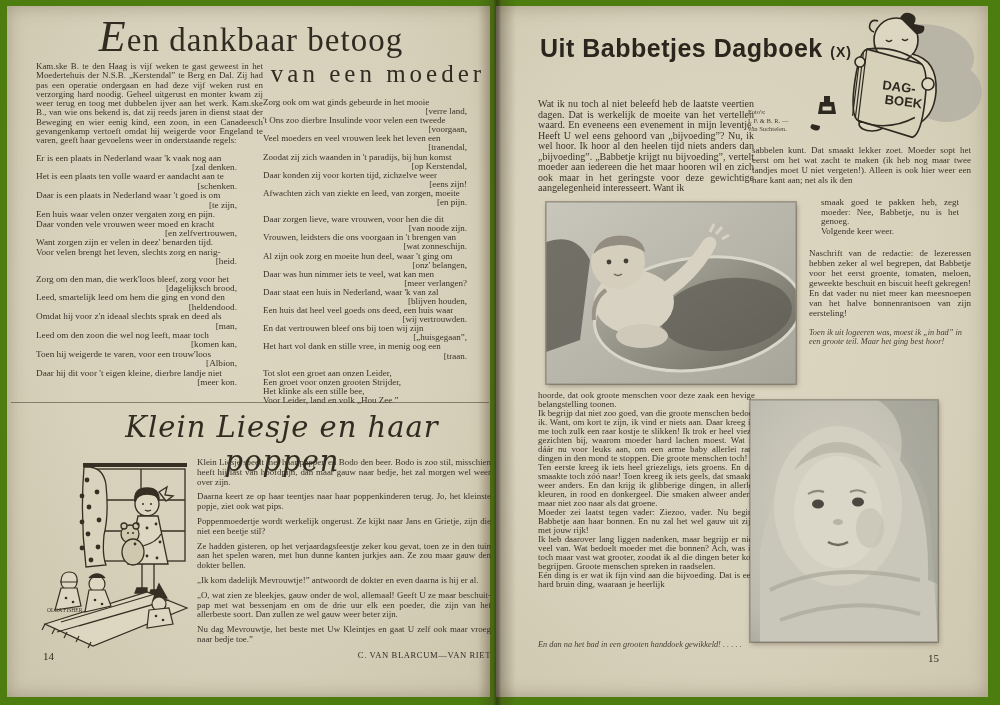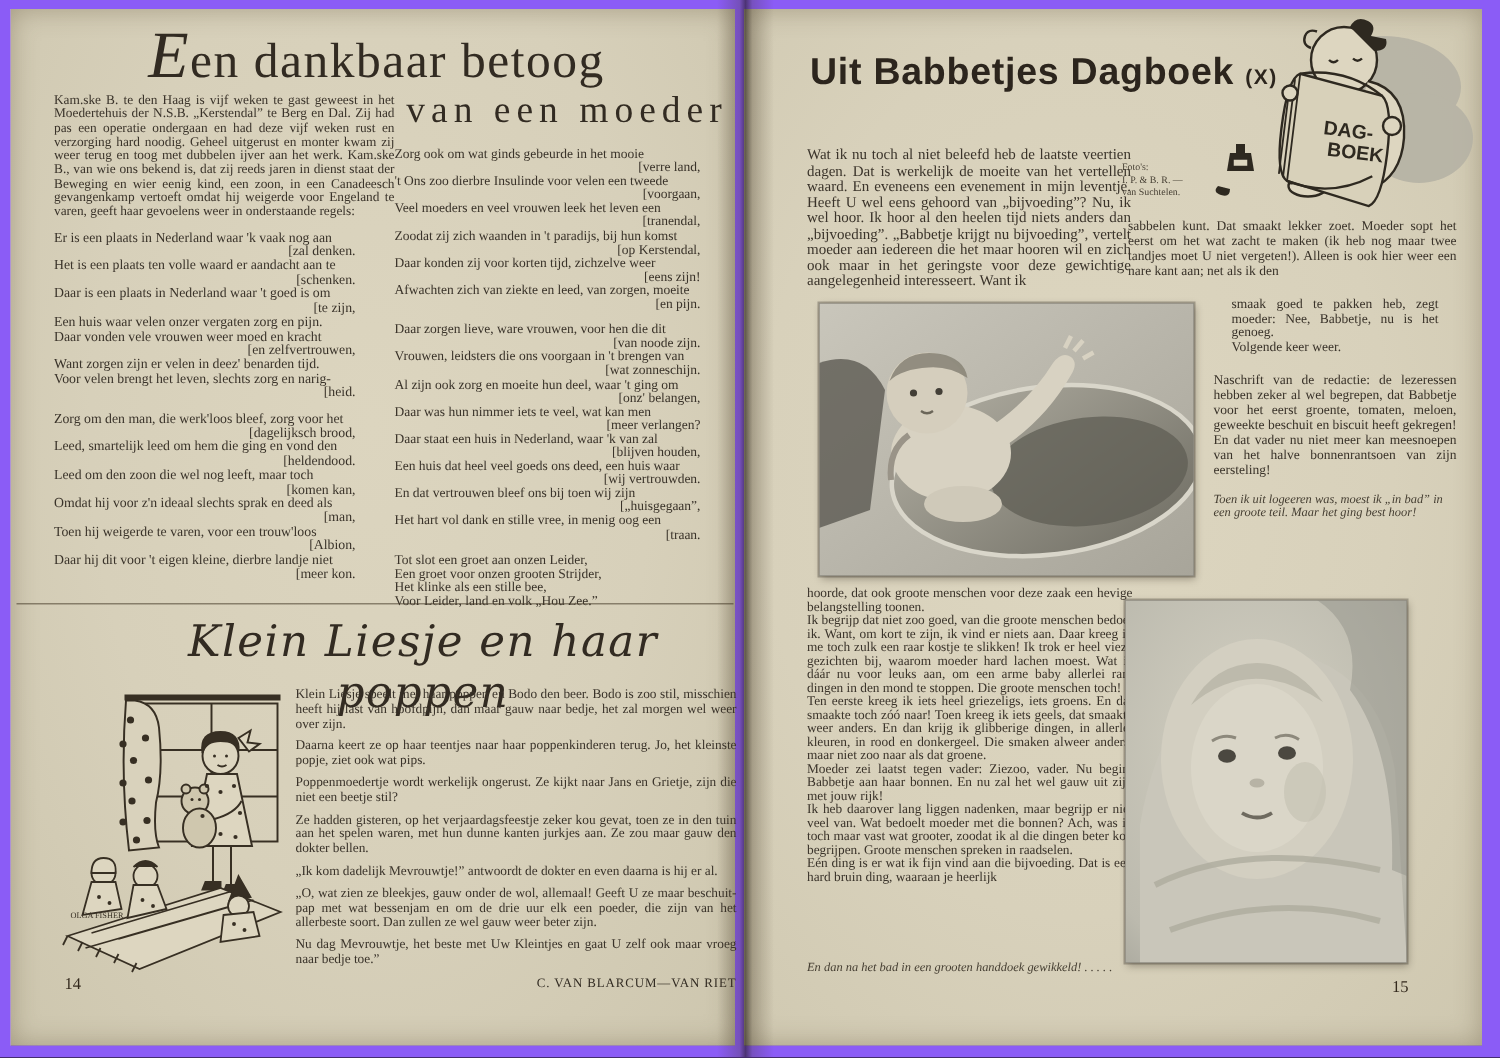--- a/index.html
+++ b/index.html
@@ -1,16 +1,16 @@
 <!DOCTYPE html>
 <html><head>
 <meta charset="utf-8">
 <style>
   html,body{margin:0;padding:0;background:#0e0b07;}
-  #stage{position:relative;width:1000px;height:705px;background:#8b5cf6;overflow:hidden;
+  #stage{position:relative;width:1000px;height:705px;background:#4d7c0f;overflow:hidden;
          font-family:"Liberation Serif", serif;color:#3a332a;}
   .page{position:absolute;top:6px;height:691px;background:
         radial-gradient(ellipse at 50% 40%, #dcd5bf 0%, #d7d0ba 55%, #cdc6ae 100%);
         box-shadow:inset 0 0 18px rgba(80,65,40,.35);}
   .page-left{left:7px;width:483px;}
   .page-right{left:496px;width:492px;background:
         radial-gradient(ellipse at 45% 45%, #ddd6c0 0%, #d8d1bb 55%, #cec7af 100%);}
   #gutter{position:absolute;top:0;left:478px;width:38px;height:705px;pointer-events:none;
         background:linear-gradient(90deg, rgba(40,30,18,0) 0%, rgba(60,48,30,.28) 40%,
         rgba(25,18,10,.55) 50%, rgba(60,48,30,.25) 62%, rgba(40,30,18,0) 100%);}
@@ -70,22 +70,22 @@
           <div class="pline"><span>Het is een plaats ten volle waard er aandacht aan te</span><span class="cont">[schenken.</span></div>
           <div class="pline"><span>Daar is een plaats in Nederland waar 't goed is om</span><span class="cont">[te zijn,</span></div>
           <div class="pline"><span>Een huis waar velen onzer vergaten zorg en pijn.</span></div>
           <div class="pline"><span>Daar vonden vele vrouwen weer moed en kracht</span><span class="cont">[en zelfvertrouwen,</span></div>
           <div class="pline"><span>Want zorgen zijn er velen in deez' benarden tijd.</span></div>
           <div class="pline"><span>Voor velen brengt het leven, slechts zorg en narig-</span><span class="cont">[heid.</span></div>
         </div>
       <div class="stanza poem1">
           <div class="pline"><span>Zorg om den man, die werk'loos bleef, zorg voor het</span><span class="cont">[dagelijksch brood,</span></div>
           <div class="pline"><span>Leed, smartelijk leed om hem die ging en vond den</span><span class="cont">[heldendood.</span></div>
+          <div class="pline"><span>Omdat hij voor z'n ideaal slechts sprak en deed als</span><span class="cont">[man,</span></div>
           <div class="pline"><span>Leed om den zoon die wel nog leeft, maar toch</span><span class="cont">[komen kan,</span></div>
-          <div class="pline"><span>Omdat hij voor z'n ideaal slechts sprak en deed als</span><span class="cont">[man,</span></div>
           <div class="pline"><span>Toen hij weigerde te varen, voor een trouw'loos</span><span class="cont">[Albion,</span></div>
           <div class="pline"><span>Daar hij dit voor 't eigen kleine, dierbre landje niet</span><span class="cont">[meer kon.</span></div>
         </div>
     </div>
 
     <div class="abs col2L">
       <h2 class="title2">van een moeder</h2>
       <div class="stanza poem2">
           <div class="pline"><span>Zorg ook om wat ginds gebeurde in het mooie</span><span class="cont">[verre land,</span></div>
           <div class="pline"><span>'t Ons zoo dierbre Insulinde voor velen een tweede</span><span class="cont">[voorgaan,</span></div>

